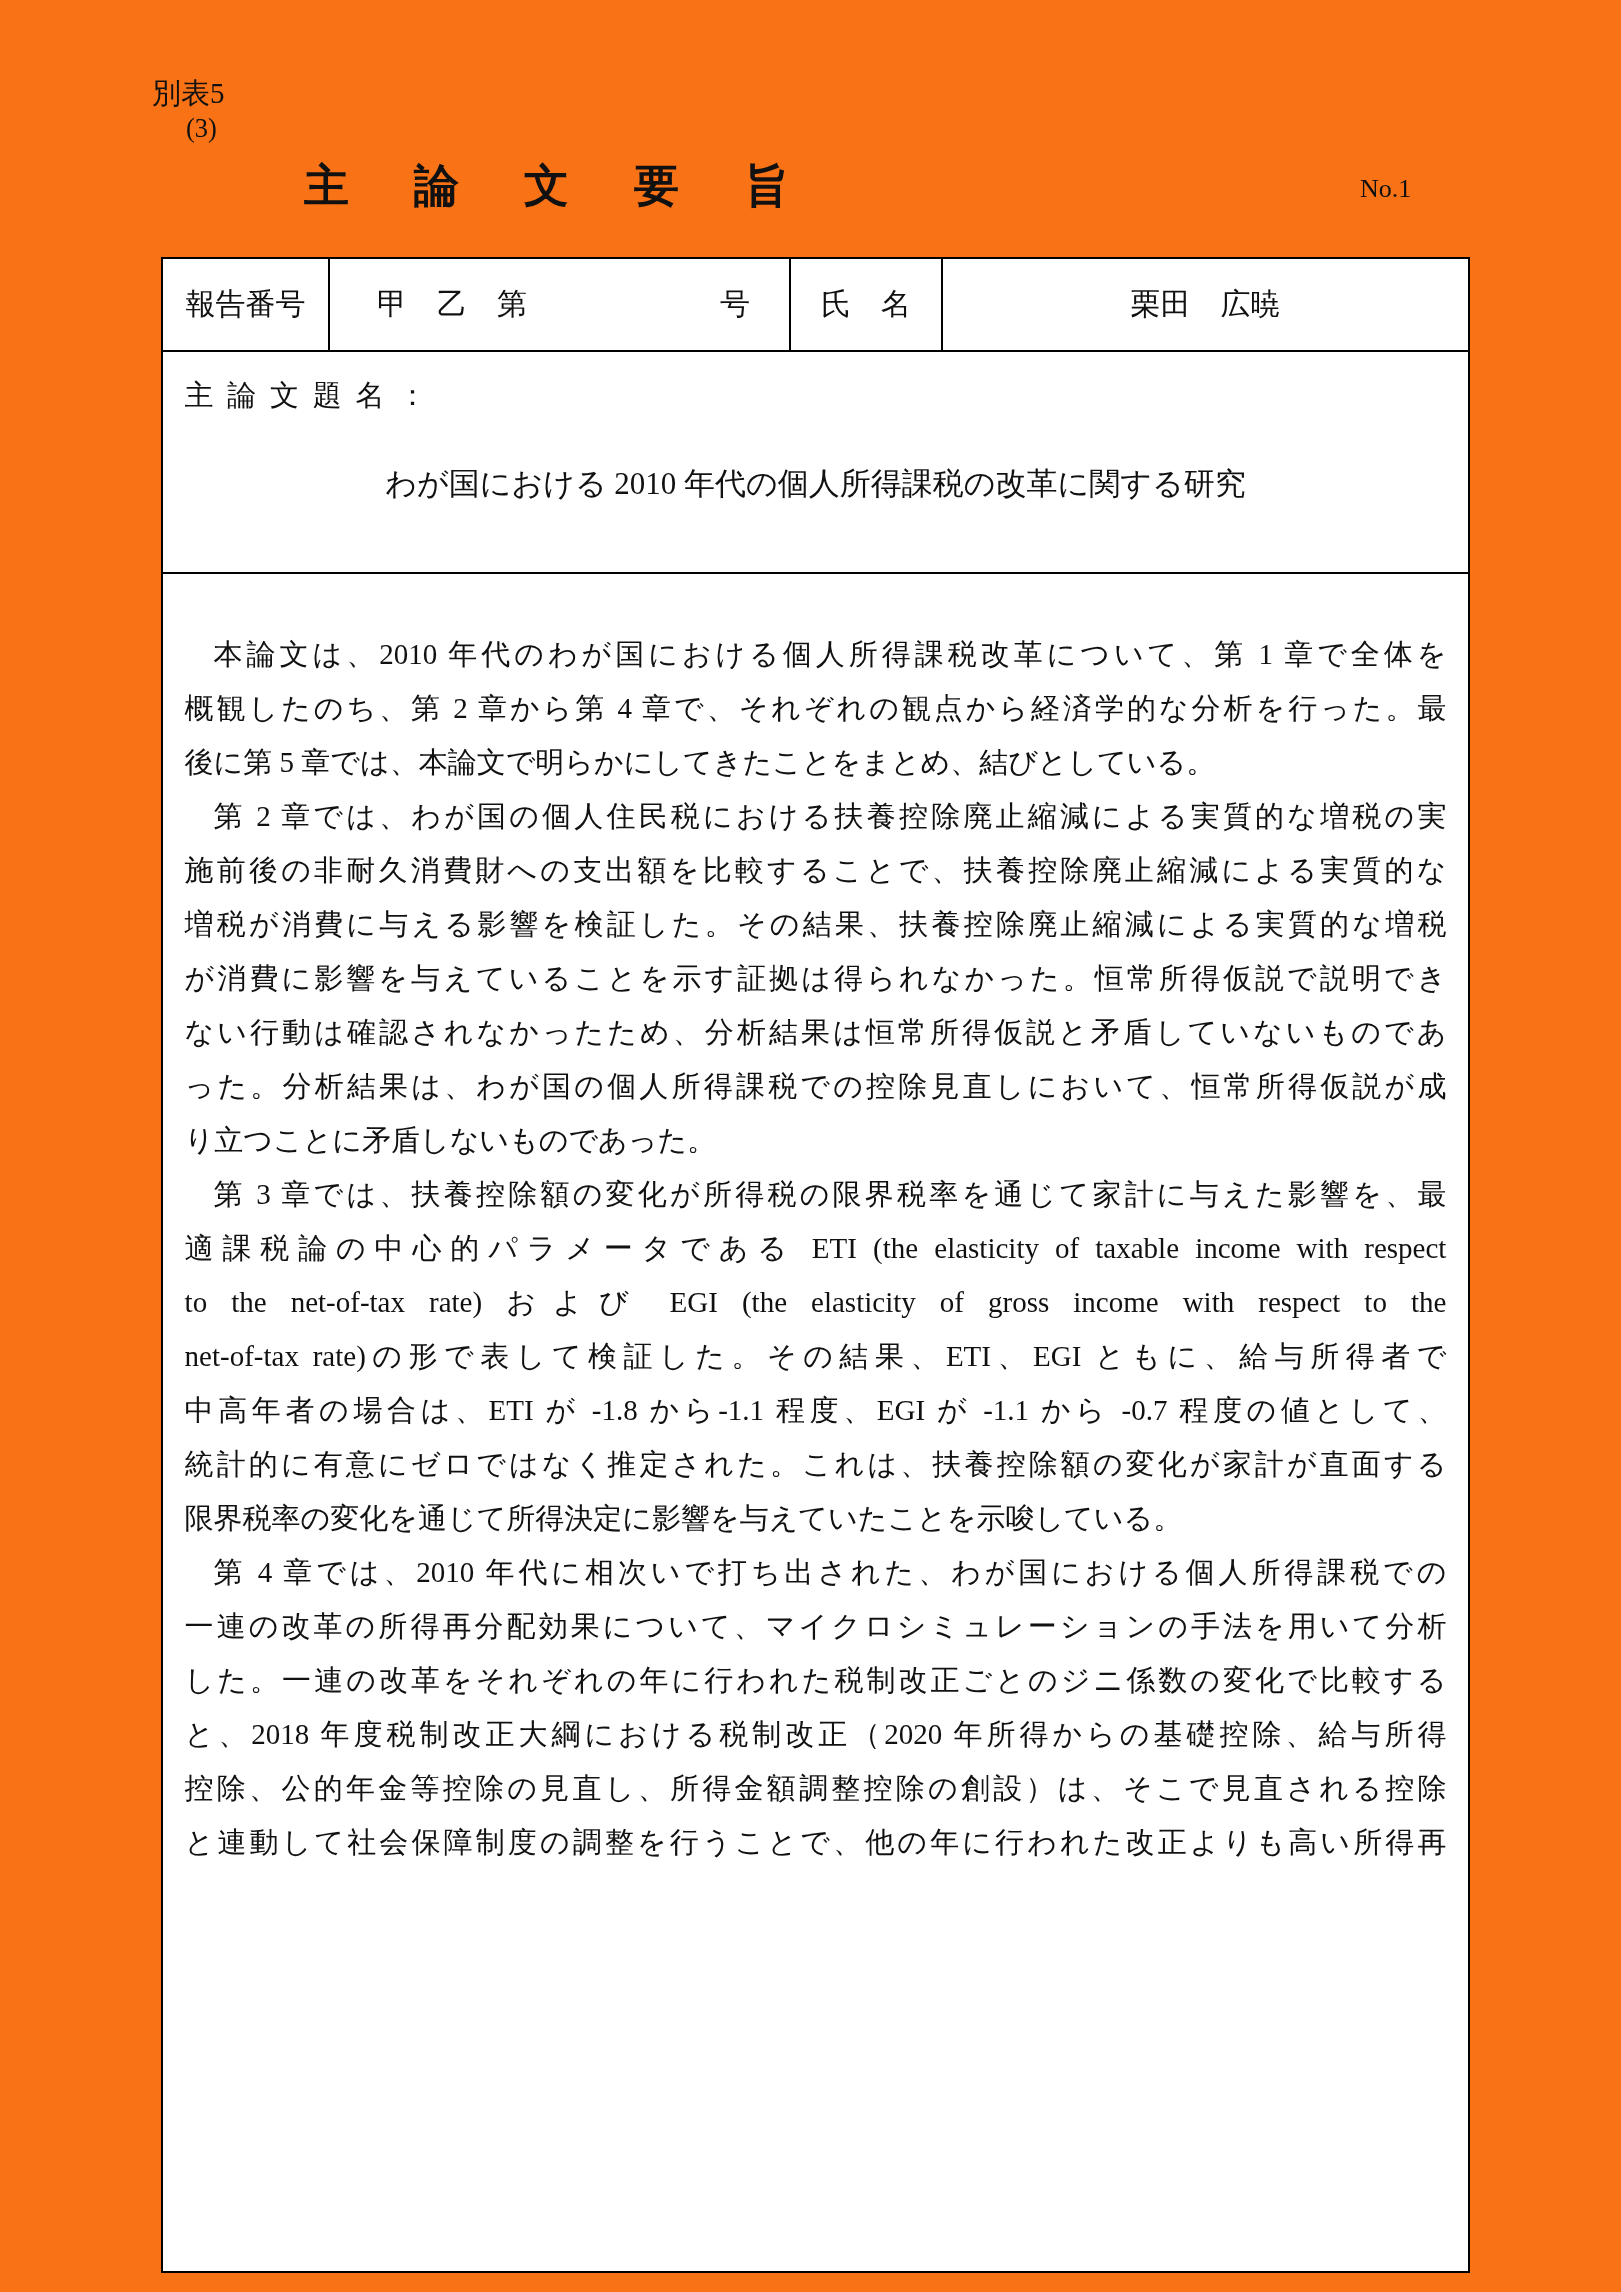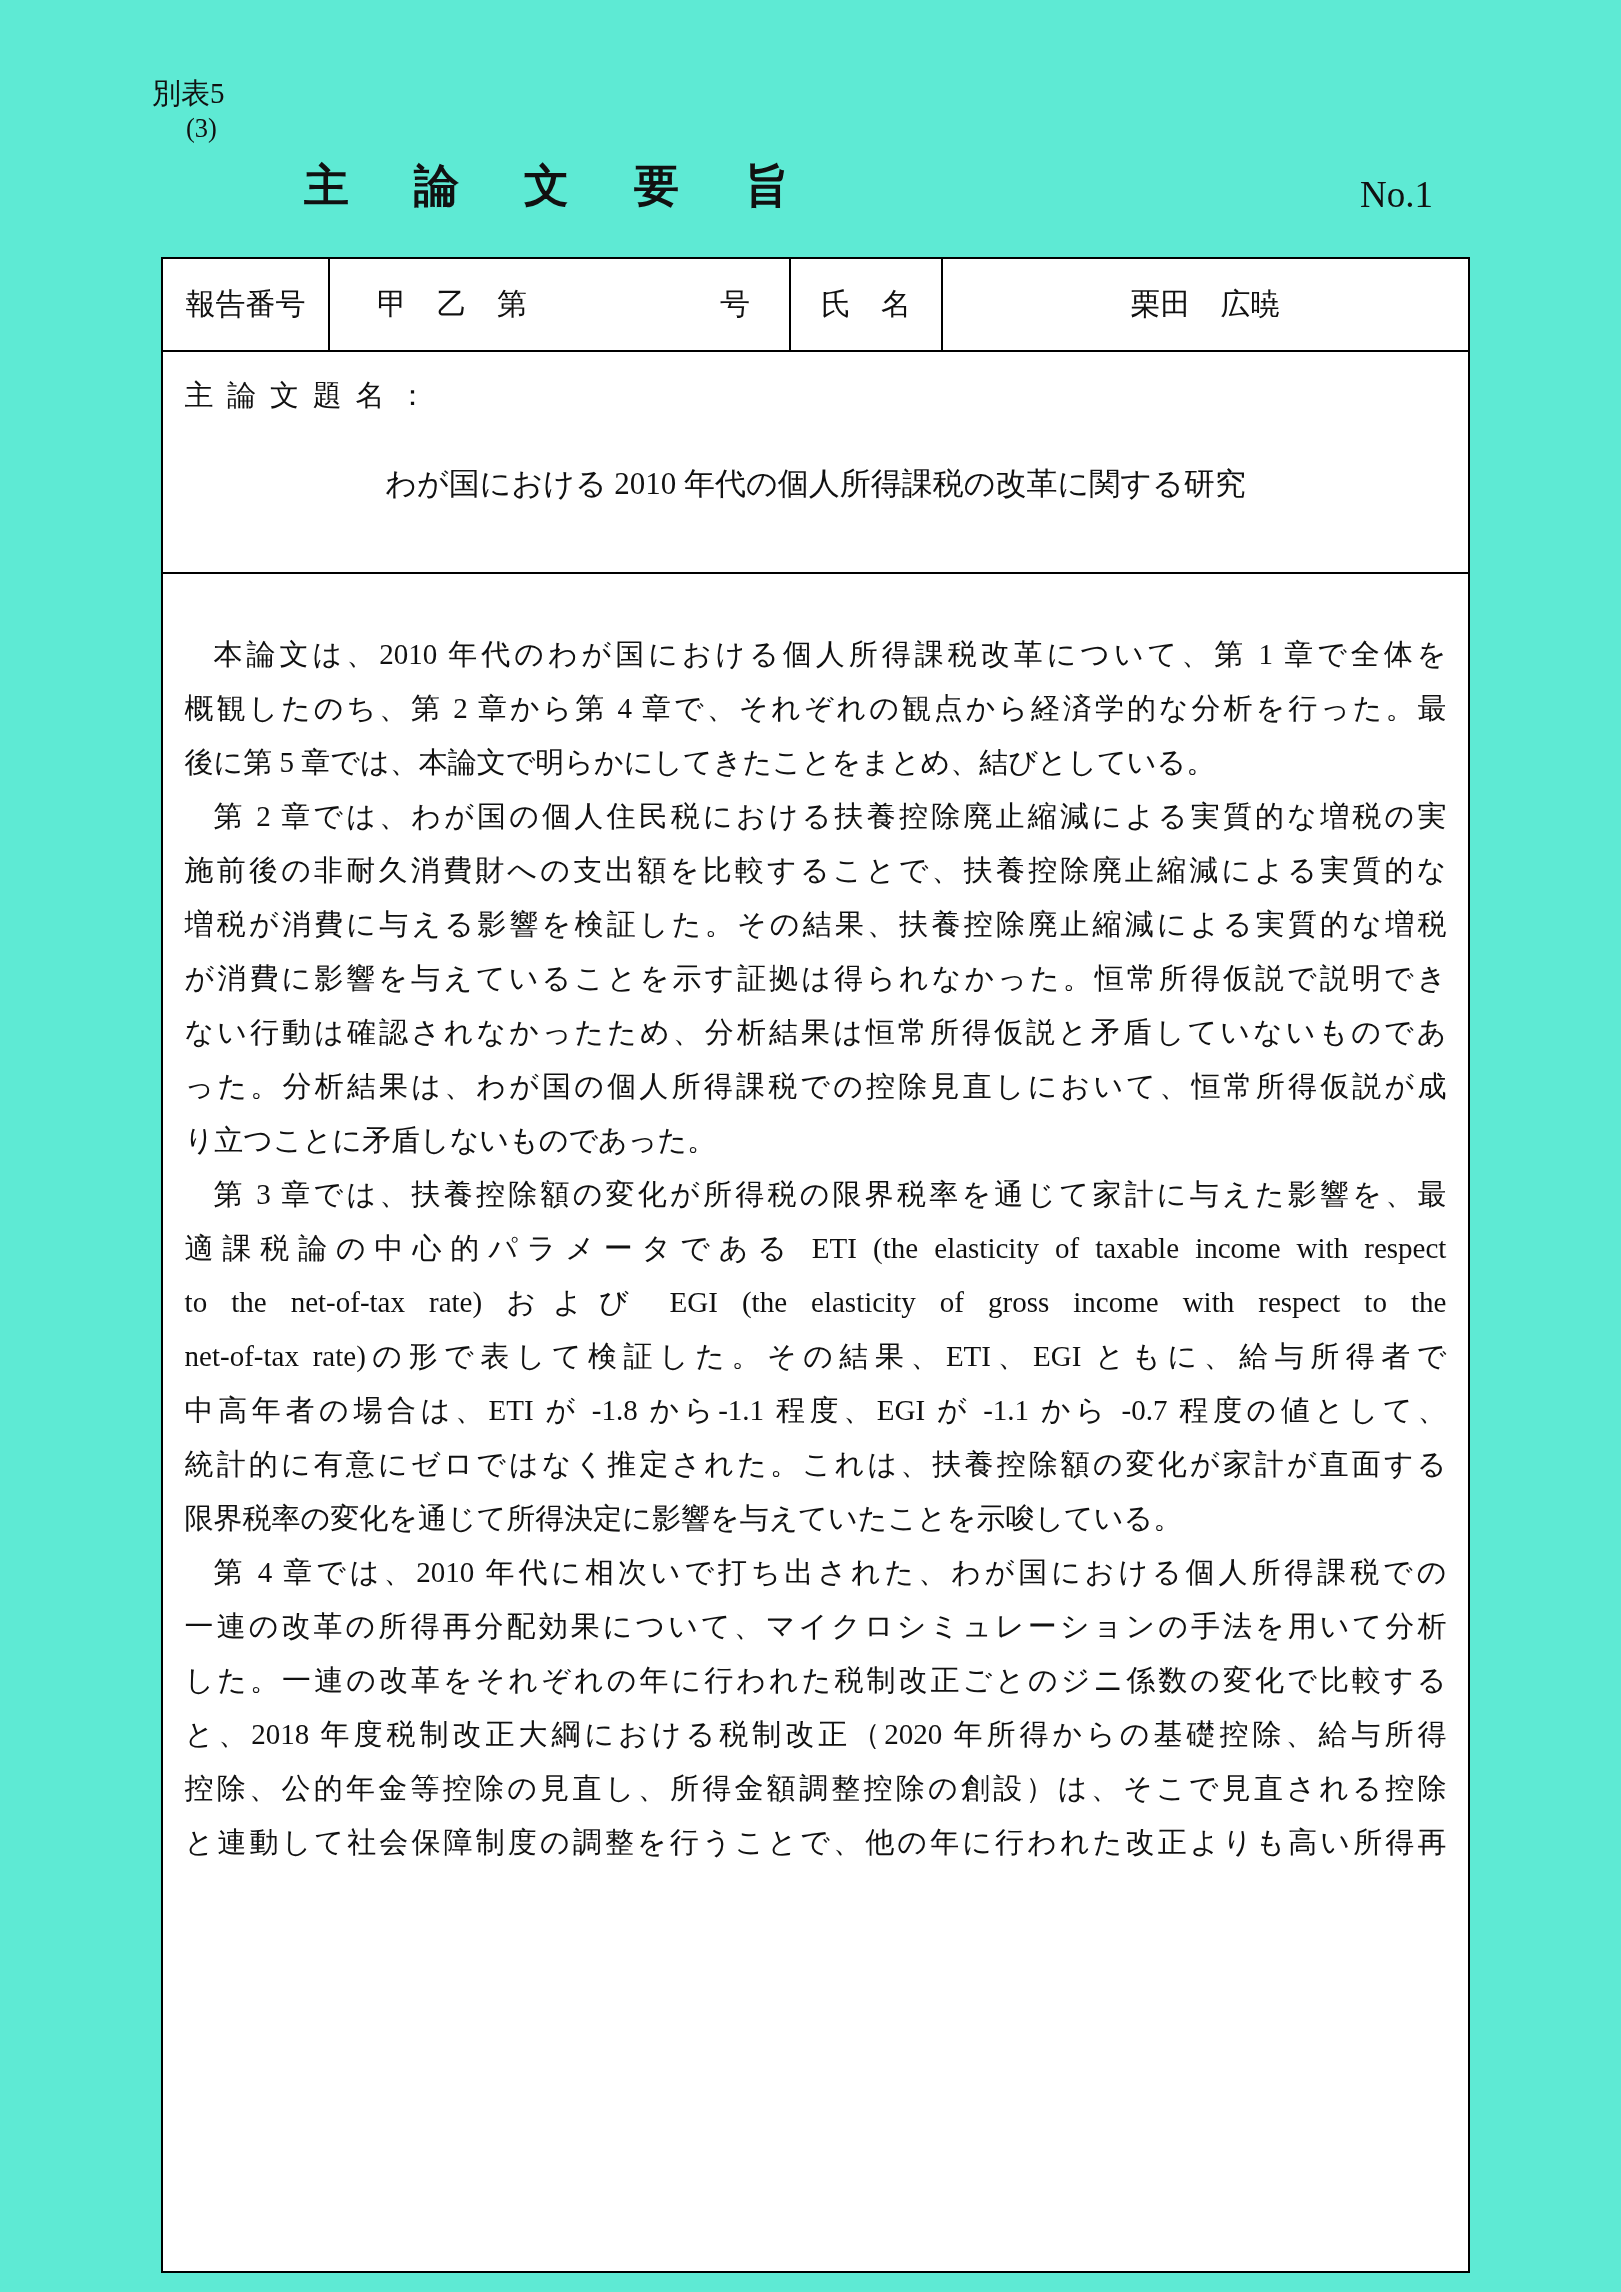--- a/index.html
+++ b/index.html
@@ -5,21 +5,21 @@
   html, body {
     margin: 0;
     padding: 0;
     background: #e8e8e8;
   }
   .sheet {
     position: relative;
     width: 1621px;
     height: 2293px;
     margin: 0 auto;
-    background: #5eead4;
+    background: #f97316;
     color: #111111;
     font-family: "Liberation Serif", "DejaVu Serif", serif;
     overflow: hidden;
   }
   
   .form-label {
     position: absolute;
     left: 152px;
     top: 76px;
     font-size: 29px;
@@ -41,21 +41,21 @@
     line-height: 1.2;
     letter-spacing: 65px;
     white-space: nowrap;
     font-weight: bold;
     margin: 0;
   }
   .page-no {
     position: absolute;
     left: 1360px;
     top: 173px;
-    font-size: 37px;
+    font-size: 26px;
     line-height: 1.2;
   }
   
   .info-table {
     position: absolute;
     left: 161px;
     top: 257px;
     width: 1309px;
     height: 2016px;
     border: 2.9px solid #000;

